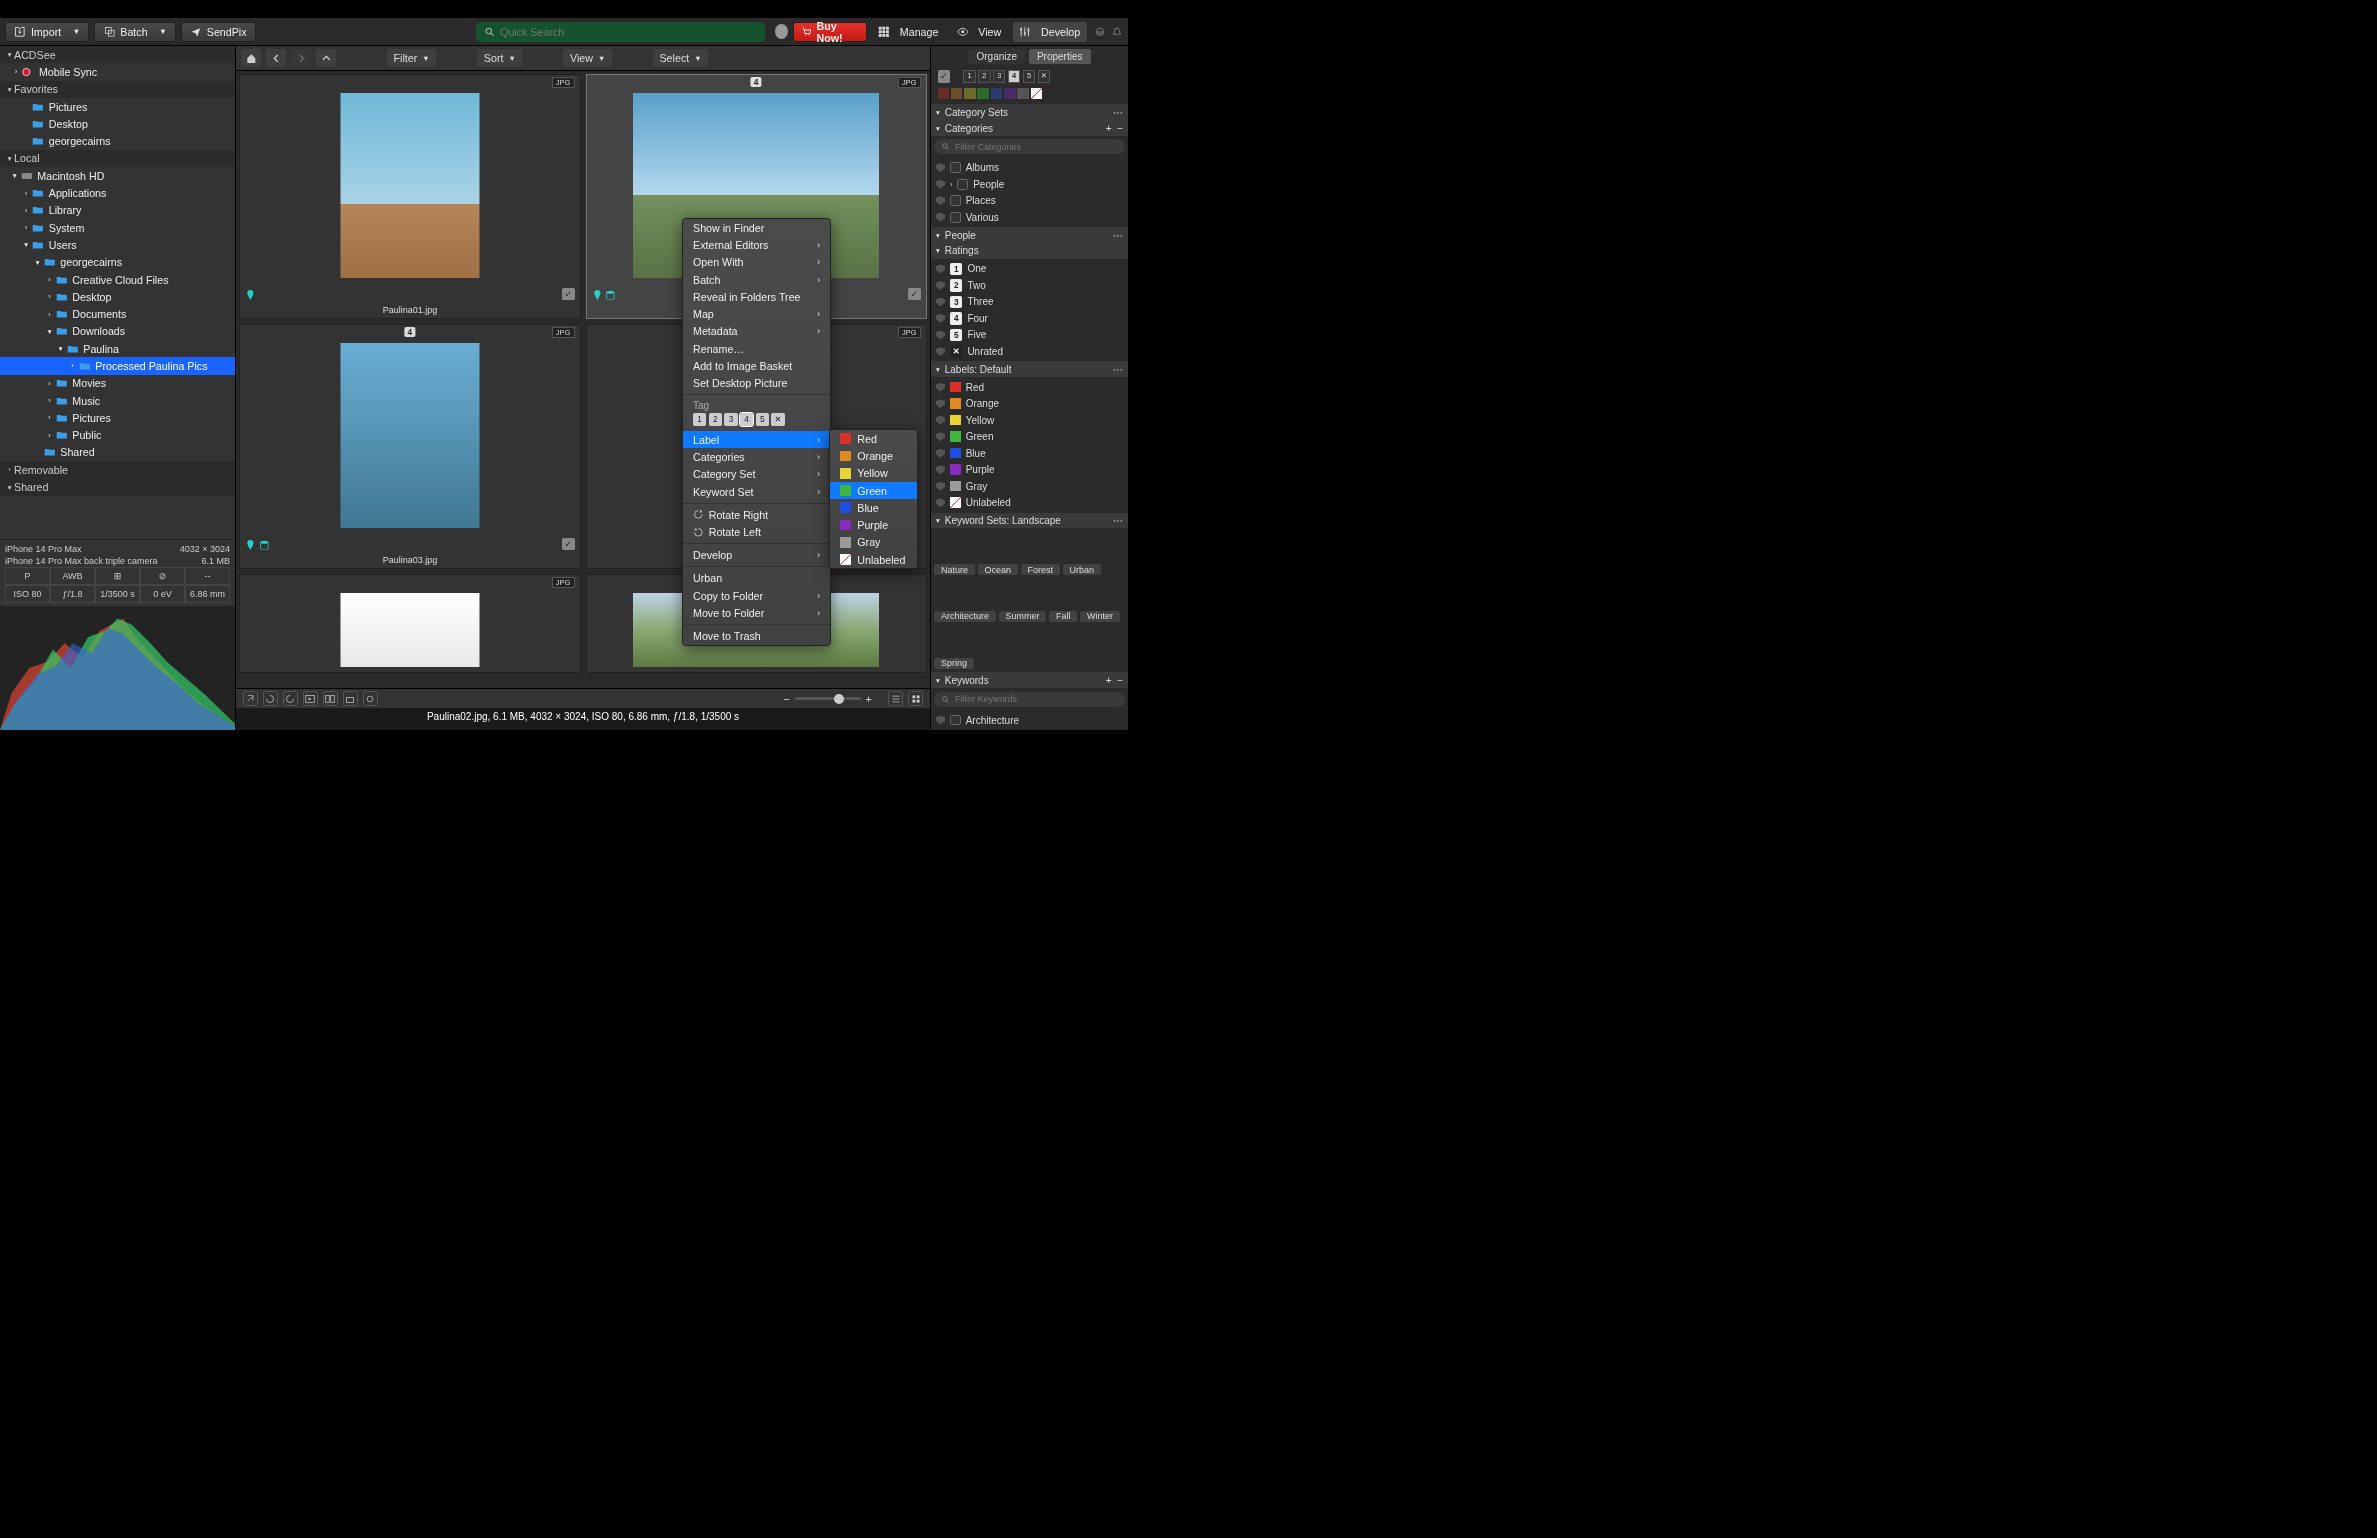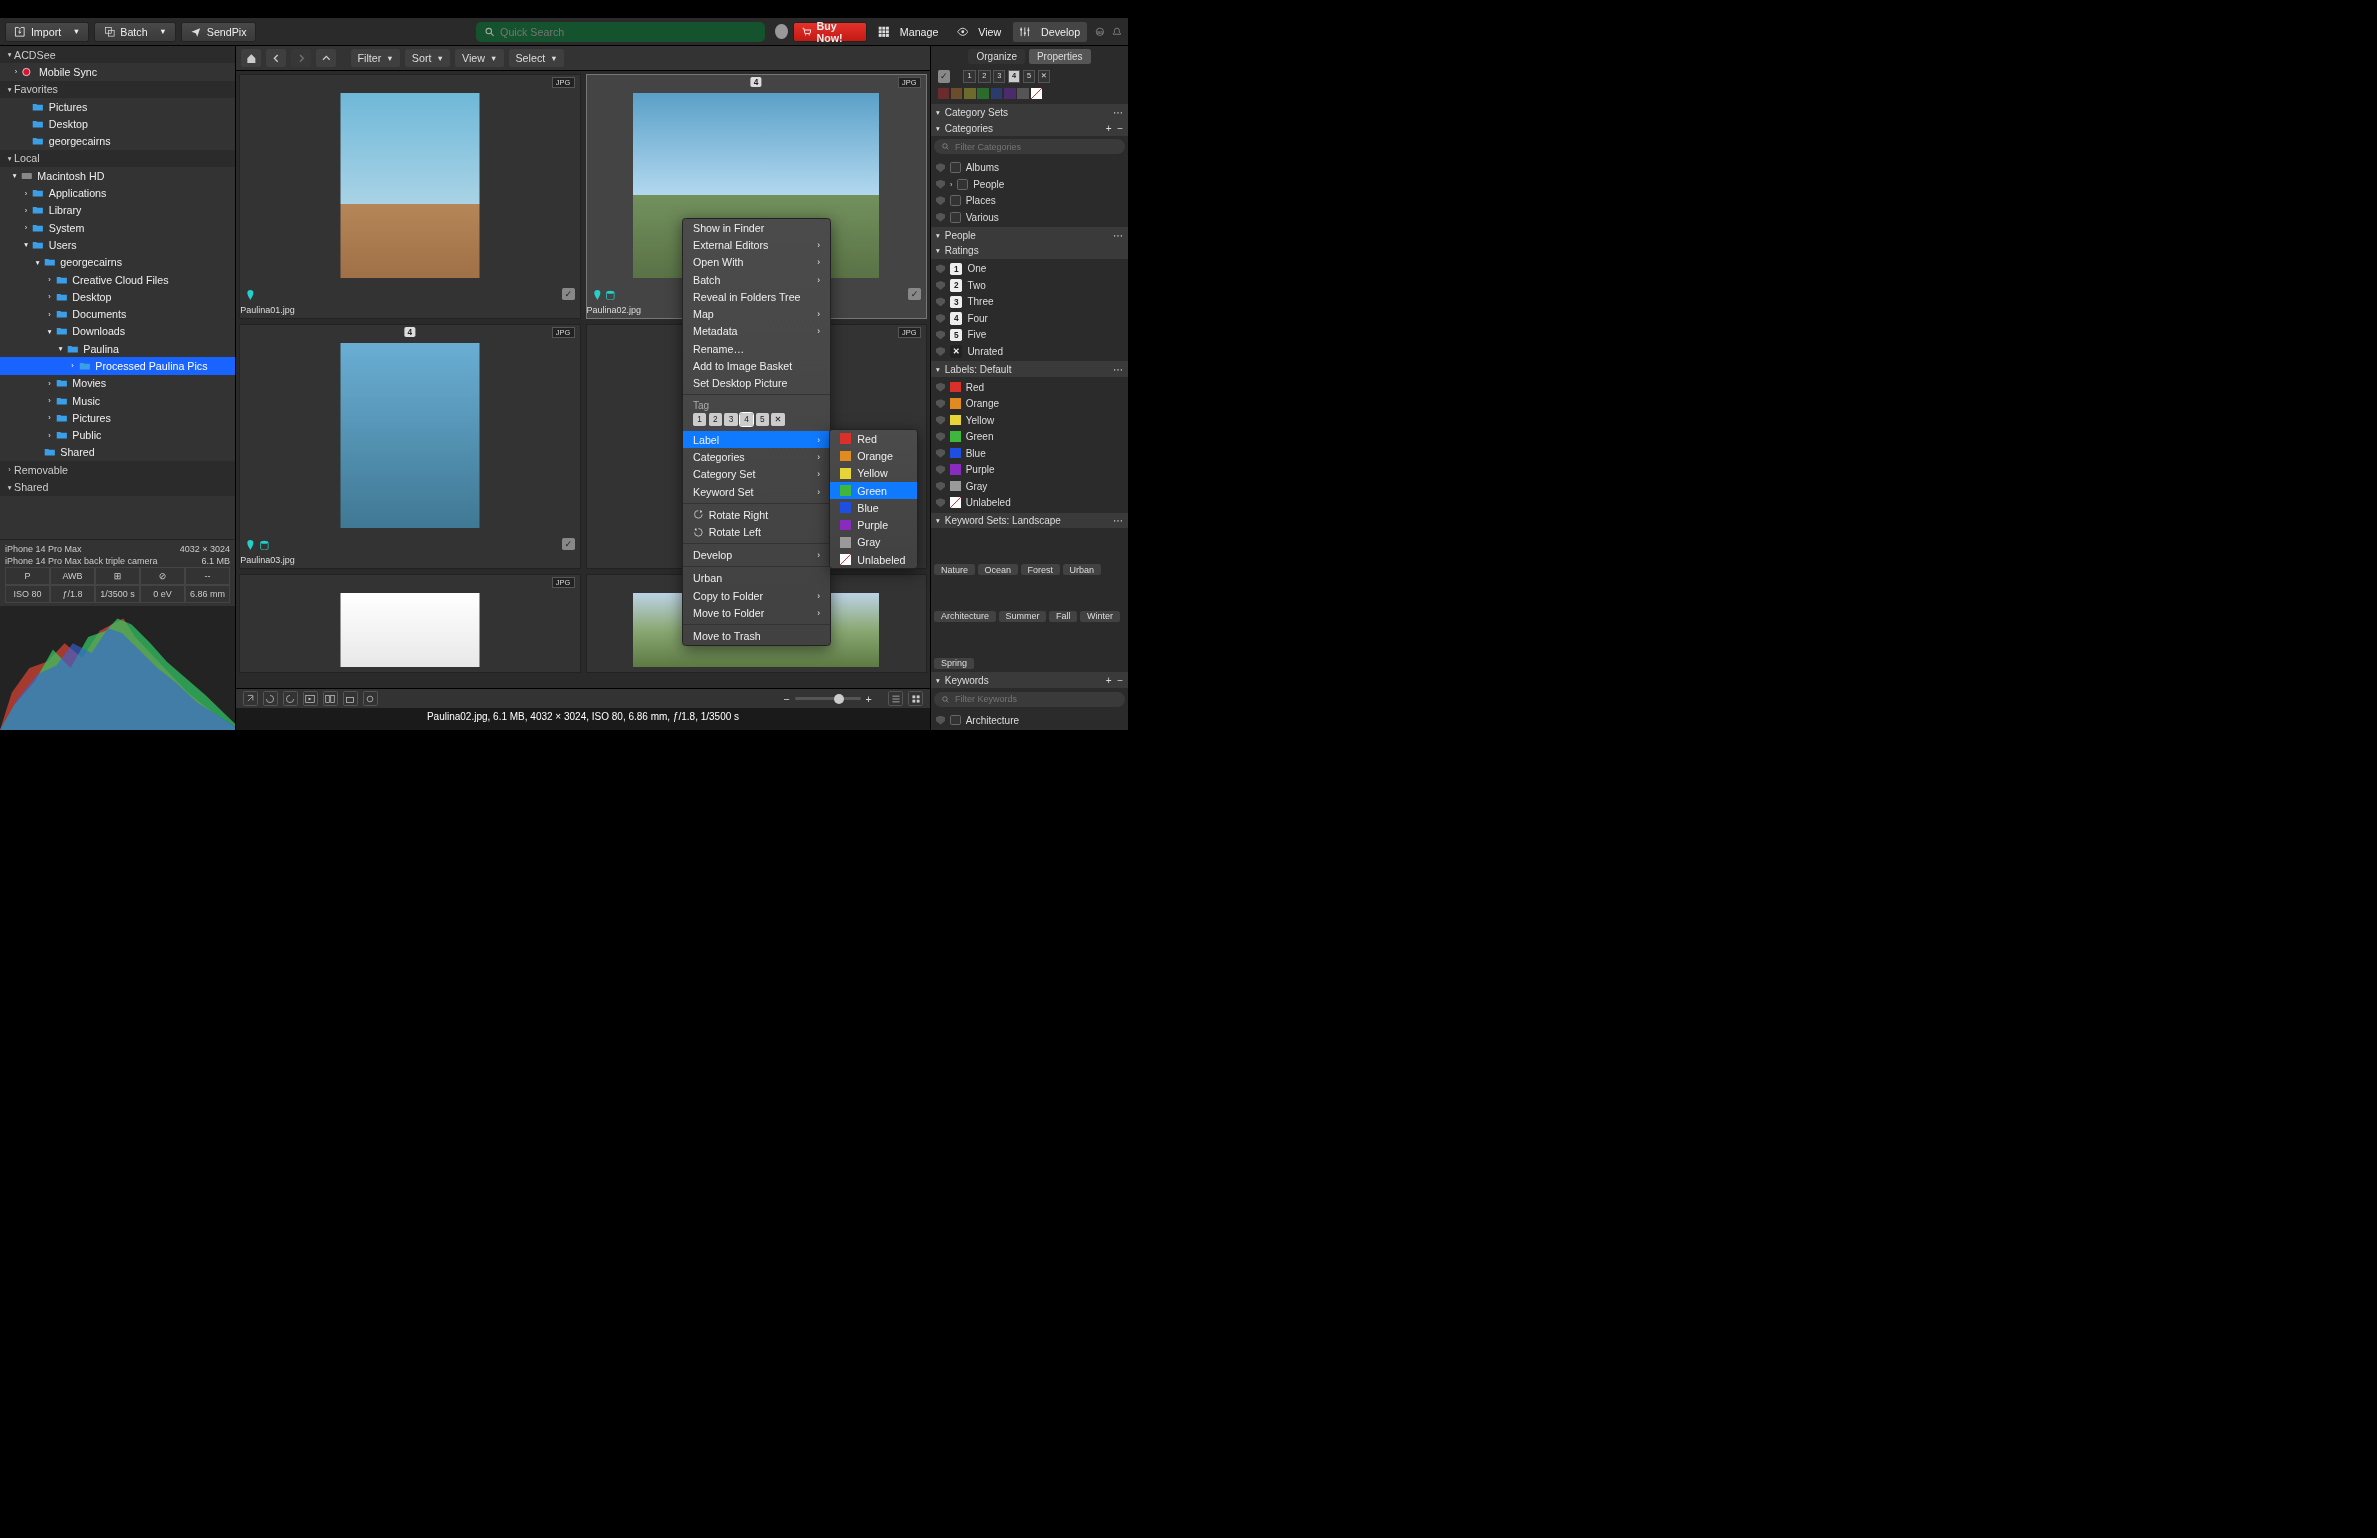--- a/index.html
+++ b/index.html
@@ -33,29 +33,29 @@
 .info-line { display: flex; justify-content: space-between; padding: 0.8px 0; }
 .info-cells { display: flex; flex-wrap: wrap; }
 .info-cell { flex: 0 0 20%; text-align: center; border: 0.8px solid #444; height: 18px; display: flex; align-items: center; justify-content: center; font-size: 9px; }
 .histo { height: 124px; position: relative; background: #232323; overflow: hidden; display: flex; align-items: flex-end; }
 
 
 .center-panel { flex: 1; background: #2a2a2a; display: flex; flex-direction: column; position: relative; }
 .navbar { height: 25px; background: #333; display: flex; align-items: center; padding: 0 5px; gap: 5px; border-bottom: 0.8px solid #000; }
 .nav-ico { width: 20px; height: 18px; background: #3f3f3f; border-radius: 2.5px; display: flex; align-items: center; justify-content: center; cursor: pointer; }
 .nav-ico svg { width: 10.7px; height: 10.7px; fill: #ccc; }
-.nav-drop { background: #3f3f3f; border-radius: 2.5px; padding: 0 6.6px; height: 18px; display: flex; align-items: center; gap: 5px; cursor: pointer; }
+.nav-drop { background: #3f3f3f; border-radius: 2.5px; padding: 0 6.6px; height: 18px; display: flex; align-items: center; gap: 5px; cursor: pointer; margin-left: 36px; }
 .thumbs { flex: 1; overflow: auto; padding: 3.3px; position: relative; }
 .thumb-row { display: flex; gap: 5px; }
 .thumb-cell { flex: 1; background: #333; border: 0.8px solid #222; position: relative; height: 245px; margin-bottom: 5px; }
 .thumb-cell.sel { background: #444; border: 0.8px solid #777; }
 .badge-jpg { position: absolute; top: 1.7px; right: 5px; font-size: 7.4px; background: #222; border: 0.8px solid #555; padding: 0 3.3px; color: #ddd; }
 .badge-rate { position: absolute; top: 1.7px; left: 50%; transform: translateX(-50%); font-size: 8.3px; background: #ddd; color: #222; padding: 0 3.3px; border-radius: 1.7px; font-weight: 700; }
 .thumb-img { position: absolute; top: 18px; left: 50%; transform: translateX(-50%); background: #888; }
-.thumb-foot { position: absolute; bottom: 3.3px; left: 0; right: 0; font-size: 9px; }
+.thumb-foot { position: absolute; bottom: 3.3px; left: 0; right: 0; text-align: center; font-size: 9px; }
 .thumb-icons-left { position: absolute; bottom: 18px; left: 5px; display: flex; gap: 3.3px; }
 .thumb-icons-right { position: absolute; bottom: 18px; right: 5px; }
 .chk { width: 12.4px; height: 12.4px; background: #888; border-radius: 1.7px; display: flex; align-items: center; justify-content: center; font-size: 9px; color: #222; }
 .ico-sm { width: 10.7px; height: 10.7px; }
 .bottombar { height: 20px; background: #333; border-top: 0.8px solid #000; display: flex; align-items: center; padding: 0 6.6px; gap: 5px; }
 .bb-ico { width: 15px; height: 15px; border: 0.8px solid #555; border-radius: 1.7px; display: flex; align-items: center; justify-content: center; cursor: pointer; }
 .zoom { width: 66px; height: 3.3px; background: #555; border-radius: 1.7px; position: relative; }
 .zoom-h { position: absolute; width: 10px; height: 10px; background: #ccc; border-radius: 50%; top: -3.3px; left: 60%; }
 .statusbar { height: 22px; background: #1a1a1a; text-align: center; font-size: 10px; line-height: 18px; color: #fff; }
 

